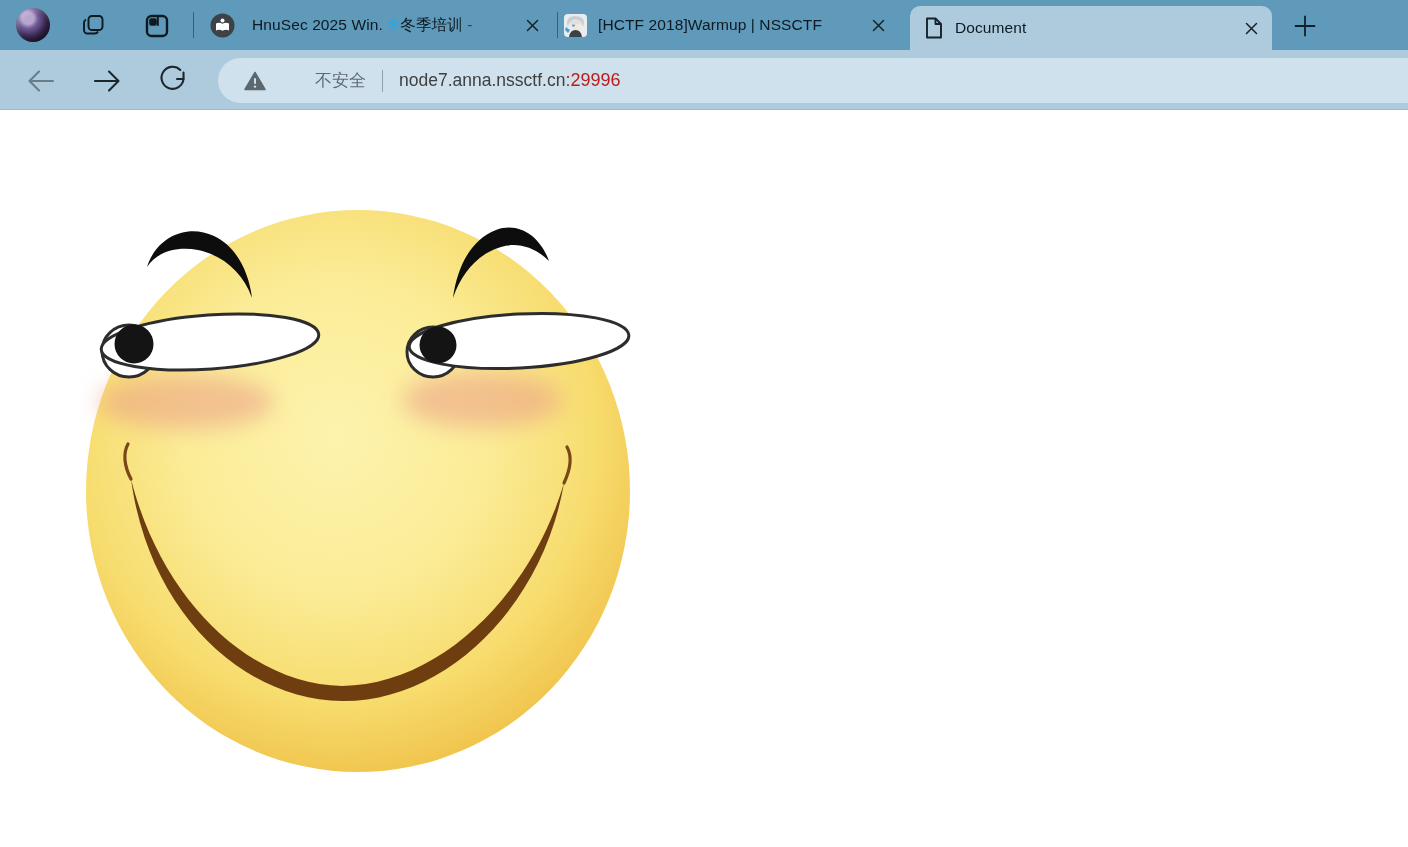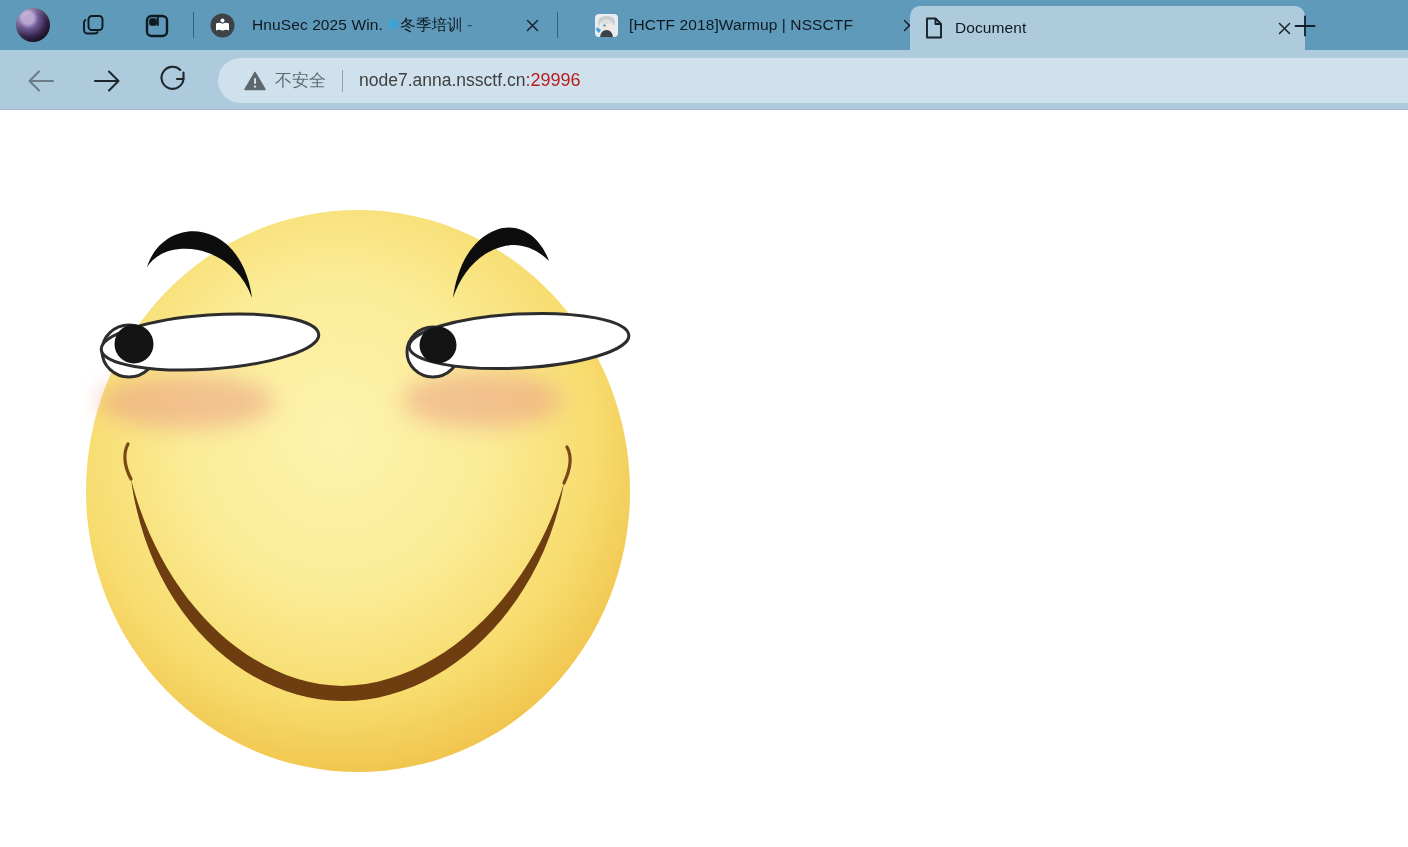--- a/index.html
+++ b/index.html
@@ -53,21 +53,21 @@
     border-bottom:1px solid rgba(40,70,90,.12);box-sizing:border-box;
   }
   .nav-btn{
     position:absolute;top:14px;width:34px;height:34px;display:flex;align-items:center;justify-content:center;
     background:transparent;border:none;border-radius:6px;cursor:pointer;padding:0;
   }
   .address-pill{
     position:absolute;left:218px;top:8px;width:1220px;height:45px;border-radius:23px;
     background:#cfe1ec;display:flex;align-items:center;cursor:text;
   }
-  .sec-badge{display:flex;align-items:center;margin-left:26px;cursor:pointer;}
+  .sec-badge{display:flex;align-items:center;margin-left:26px;cursor:pointer;gap:40px;}
   .sec-label{font-size:17px;color:#5f6b73;margin-left:9px;}
   .url-sep{width:1px;height:22px;background:#8ea2ae;margin:0 16px;}
   .url-host{font-size:17.5px;color:#404040;}
   .url-port{font-size:18px;color:#b91c1c;}
   
   .content{
     position:absolute;left:7px;top:110px;width:1401px;height:737px;
     background:#ffffff;border-top-left-radius:12px;
   }
   .smiley{position:absolute;left:73px;top:90px;width:556px;height:580px;}
@@ -109,41 +109,41 @@
     <span class="tab-title fade-text"><span>HnuSec 2025 Win. </span><span class="snowflake">❄</span><span>冬季培训 - </span></span>
     <span class="tab-close">
       <svg width="13" height="13" viewBox="0 0 13 13">
         <path d="M1.5 1.5 L11.5 11.5 M11.5 1.5 L1.5 11.5" stroke="#16222a" stroke-width="1.5" stroke-linecap="round"></path>
       </svg>
     </span>
   </div>
 
   <div class="sep-v" style="left:557px;"></div>
 
-  <div class="tab" style="left:581px;width:349px;">
+  <div class="tab" style="left:550px;width:349px;">
     <span class="fav">
       <svg width="25" height="25" viewBox="0 0 25 25">
         <rect x="1" y="1" width="23" height="23" rx="4" fill="#e9edf0"></rect>
         <path d="M4 10 Q 4 3 12.5 3 Q 21 3 21 10 L 20 14 Q 19 7 12.5 7 Q 6 7 5 14 Z" fill="#c9ced3"></path>
         <circle cx="12.5" cy="12" r="5.4" fill="#f3e6da"></circle>
         <path d="M7.2 12 Q 7 8 12.5 8 Q 18 8 17.8 12 L 16.5 10.5 L 8.5 10.5 Z" fill="#d8dde1"></path>
         <rect x="9" y="11.5" width="3" height="2" rx="1" fill="#4a9fd8"></rect>
         <path d="M6 24 Q 7 17 12.5 17 Q 18 17 19 24 Z" fill="#3a4147"></path>
         <path d="M3 14 L 7 17 L 5 20 L 2 17 Z" fill="#4a9fd8"></path>
       </svg>
     </span>
     <span class="tab-title">[HCTF 2018]Warmup | NSSCTF</span>
     <span class="tab-close">
       <svg width="13" height="13" viewBox="0 0 13 13">
         <path d="M1.5 1.5 L11.5 11.5 M11.5 1.5 L1.5 11.5" stroke="#16222a" stroke-width="1.5" stroke-linecap="round"></path>
       </svg>
     </span>
   </div>
 
-  <div class="tab active" style="left:910px;width:395px;">
+  <div class="tab active" style="left:910px;width:362px;">
     <span class="fav">
       <svg width="22" height="24" viewBox="0 0 22 24">
         <path d="M4 2.5 H12.5 L18 8 V21.5 H4 Z" fill="none" stroke="#15222b" stroke-width="1.9" stroke-linejoin="round"></path>
         <path d="M12.5 2.5 V8 H18" fill="none" stroke="#15222b" stroke-width="1.9" stroke-linejoin="round"></path>
       </svg>
     </span>
     <span class="tab-title">Document</span>
     <span class="tab-close">
       <svg width="13" height="13" viewBox="0 0 13 13">
         <path d="M1.5 1.5 L11.5 11.5 M11.5 1.5 L1.5 11.5" stroke="#16222a" stroke-width="1.5" stroke-linecap="round"></path>

